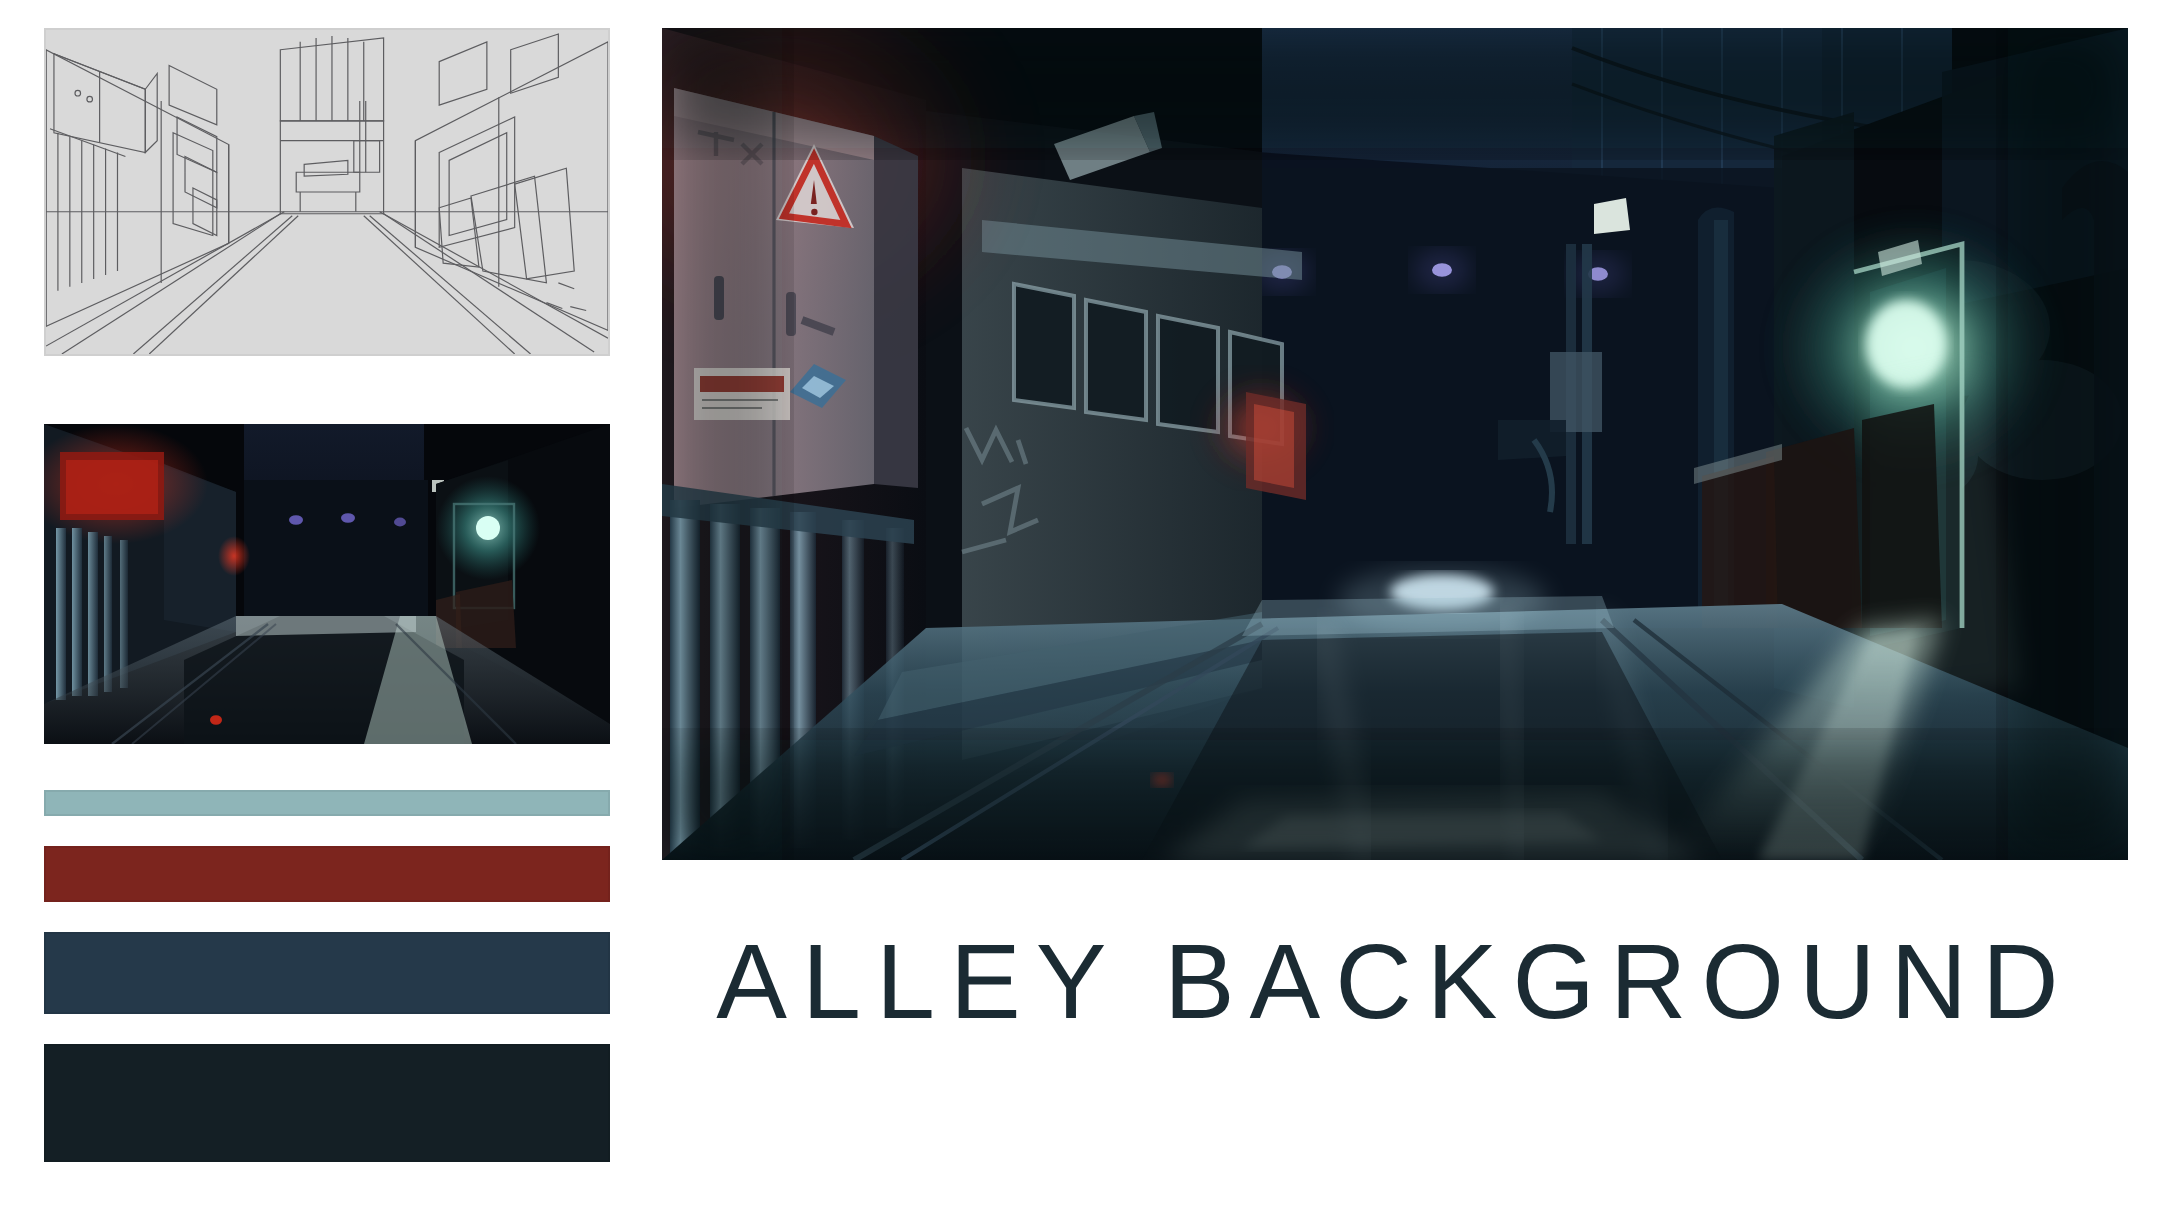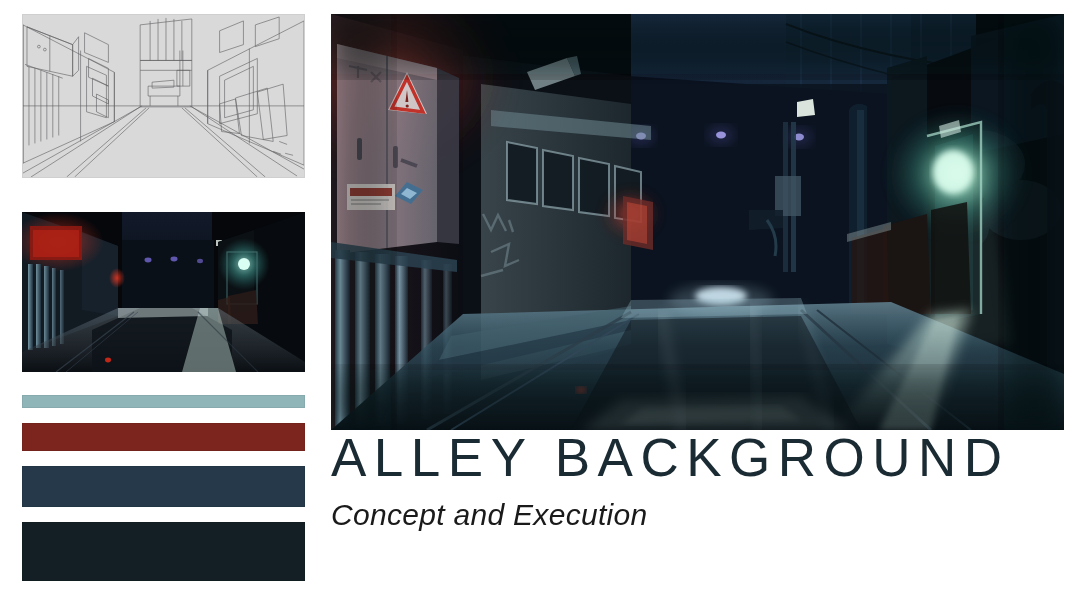--- a/index.html
+++ b/index.html
@@ -26,21 +26,21 @@
   .swatch{width:283px;display:block;box-shadow:0 0 0 1px rgba(0,0,0,.06) inset;}
   .sw-gap{height:15px;}
 
   
   #hero{
     position:absolute;left:331px;top:14px;width:733px;height:416px;
     background:#05090e;overflow:hidden;
   }
 
   
-  #title-block{position:absolute;left:331px;top:431px;width:733px;}
+  #title-block{position:absolute;left:331px;top:465px;width:733px;text-align:center;}
   #main-title{
     font-size:53px;line-height:1;font-weight:400;letter-spacing:7.5px;
     color:#1b2b33;white-space:nowrap;font-family:"Liberation Sans",sans-serif;
   }
   #subtitle{
     margin-top:14px;font-size:30px;font-style:italic;font-weight:400;
     color:#1a1a1a;letter-spacing:.3px;font-family:"Liberation Sans",sans-serif;
   }
 </style>
 </head>
@@ -460,14 +460,13 @@
     <path d="M0 0 L733 0 L733 416 L0 416 Z" fill="none"></path>
     <rect x="0" y="0" width="733" height="60" fill="#04070b" opacity=".45" filter="url(#blur14)"></rect>
     <rect x="0" y="356" width="733" height="60" fill="#04070b" opacity=".35" filter="url(#blur14)"></rect>
     <rect x="0" y="0" width="60" height="416" fill="#04070b" opacity=".3" filter="url(#blur14)"></rect>
     <rect x="673" y="0" width="60" height="416" fill="#04070b" opacity=".4" filter="url(#blur14)"></rect>
   </svg>
 </div>
 
 <div id="title-block">
   <div id="main-title">ALLEY BACKGROUND</div>
-  <div id="subtitle">Concept and Execution</div>
 </div>
 
 </body></html>

